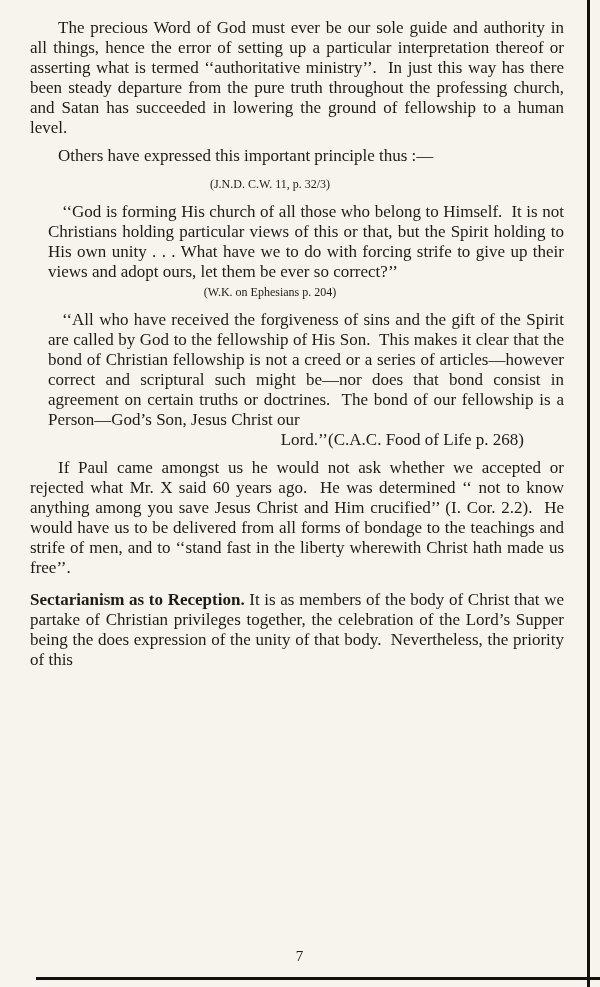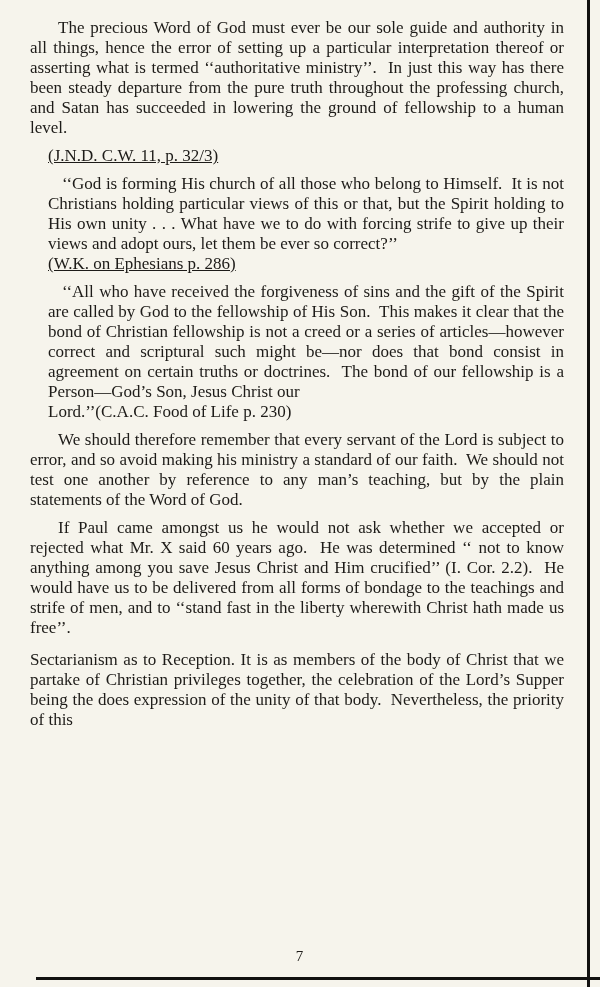--- a/index.html
+++ b/index.html
@@ -24,37 +24,36 @@
     font-size:17px;
     line-height:20px;
     text-align:justify;
     white-space:pre-wrap;
   }
   .indent { text-indent:28px; }
   .block { margin-top:8px; }
   .quote { margin-left:18px; }
   .quote .qtext { text-indent:14px; }
   .attr {
-    font-size:17px;
+    font-size:12px;
     line-height:20px;
-    text-align:left;
+    text-align:center;
     padding-right:72px;
     white-space:normal;
-    text-decoration:underline;
   }
   .qlast {
     display:flex;
-    justify-content:flex-start;
+    justify-content:flex-end;
     align-items:baseline;
     font-size:17px;
     line-height:20px;
     padding-right:40px;
   }
   .lead-para { margin-top:12px; }
-  .lead-para b { font-weight:normal; }
+  .lead-para b { font-weight:bold; }
   .footer {
     position:absolute;
     bottom:22px; left:0;
     width:100%;
     text-align:center;
   }
   .page-number {
     font-size:15px;
     letter-spacing:1px;
     color:#1d1b18;
@@ -74,39 +73,39 @@
 </style>
 </head>
 <body>
 
 <div class="page">
 
   <div class="content">
 
     <p class="para indent">The precious Word of God must ever be our sole guide and authority in all things, hence the error of setting up a particular interpretation thereof or asserting what is termed ‘‘authoritative ministry’’.  In just this way has there been steady departure from the pure truth throughout the professing church, and Satan has succeeded in lowering the ground of fellowship to a human level.</p>
 
+    <p class="para indent block">Others have expressed this important principle thus :—</p>
 
     <div class="quote block">
       <p class="attr">(J.N.D. C.W. 11, p. 32/3)</p>
     </div>
 
     <div class="quote block">
       <p class="para qtext">‘‘God is forming His church of all those who belong to Himself.  It is not Christians holding particular views of this or that, but the Spirit holding to His own unity . . . What have we to do with forcing strife to give up their views and adopt ours, let them be ever so correct?’’</p>
-      <p class="attr">(W.K. on Ephesians p. 286)</p>
+      <p class="attr">(W.K. on Ephesians p. 204)</p>
     </div>
 
     <div class="quote block">
       <p class="para qtext">‘‘All who have received the forgiveness of sins and the gift of the Spirit are called by God to the fellowship of His Son.  This makes it clear that the bond of Christian fellowship is not a creed or a series of articles—however correct and scriptural such might be—nor does that bond consist in agreement on certain truths or doctrines.  The bond of our fellowship is a Person—God’s Son, Jesus Christ our</p>
       <div class="qlast">
         <span>Lord.’’</span>
-        <span>(C.A.C. Food of Life p. 230)</span>
+        <span>(C.A.C. Food of Life p. 268)</span>
       </div>
     </div>
 
-    <p class="para indent block">We should therefore remember that every servant of the Lord is subject to error, and so avoid making his ministry a standard of our faith.  We should not test one another by reference to any man’s teaching, but by the plain statements of the Word of God.</p>
 
     <p class="para indent block">If Paul came amongst us he would not ask whether we accepted or rejected what Mr. X said 60 years ago.  He was determined ‘‘ not to know anything among you save Jesus Christ and Him crucified’’ (I. Cor. 2.2).  He would have us to be delivered from all forms of bondage to the teachings and strife of men, and to ‘‘stand fast in the liberty wherewith Christ hath made us free’’.</p>
 
     <p class="para lead-para"><b>Sectarianism as to Reception.</b> <span>It is as members of the body of Christ that we partake of Christian privileges together, the celebration of the Lord’s Supper being the does expression of the unity of that body.  Nevertheless, the priority of this</span></p>
 
   </div>
 
   <div class="footer">
     <span class="page-number">7</span>
   </div>

